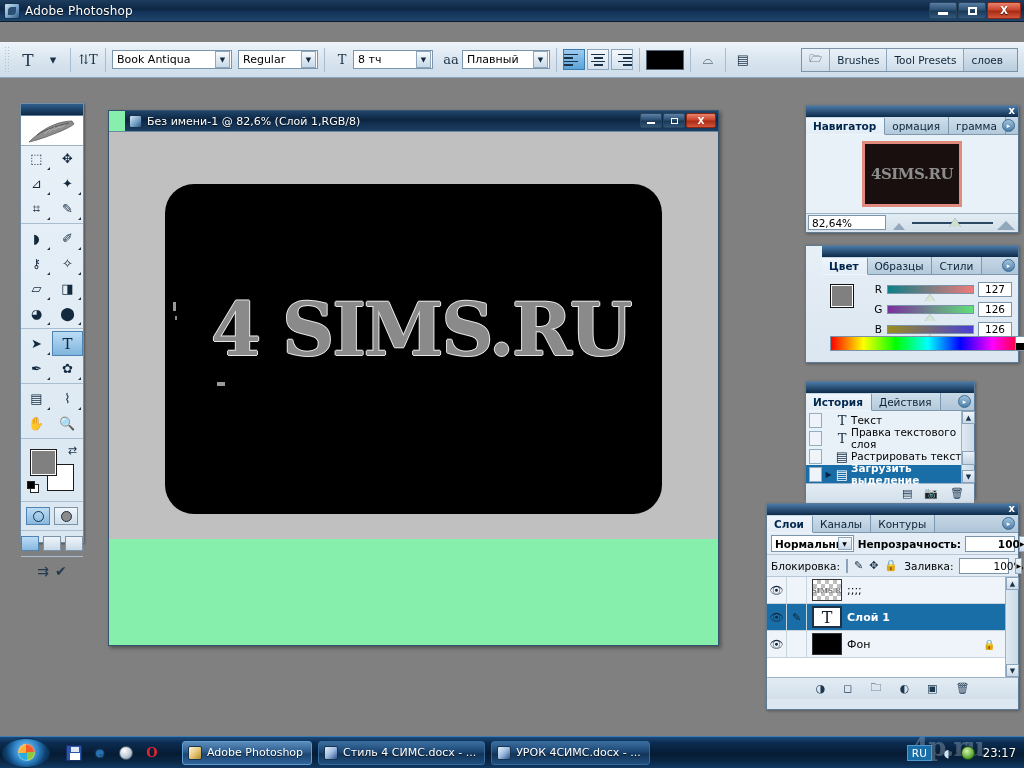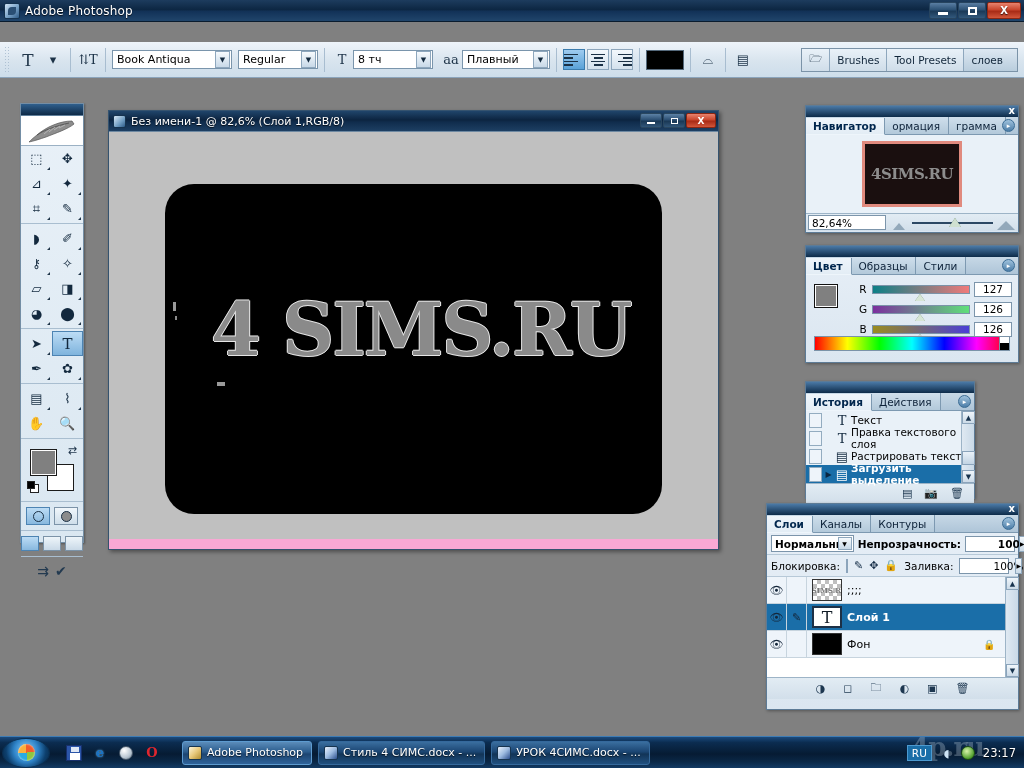--- a/index.html
+++ b/index.html
@@ -178,23 +178,24 @@
   .qm-btn.active { background:linear-gradient(180deg,#bcdcf5,#88b8de); border-color:#4d84b3;}
   .qm-btn .circ { width:11px;height:11px;border:1.5px solid #1b3146;border-radius:50%;}
   .qm-btn .circf { width:11px;height:11px;border:1.5px solid #1b3146;border-radius:50%;background:#8b8b8b;}
   .sm-btn { width:18px;height:15px;border:1px solid #7c93a8;background:linear-gradient(180deg,#eef5fa,#c9d9e7);}
   .sm-btn.active{background:linear-gradient(180deg,#bcdcf5,#88b8de);border-color:#4d84b3;}
   .tb-jump { display:flex; justify-content:center; gap:6px; padding:4px 0 0; }
   .tb-jump div { font-size:14px; color:#233a50; }
 
   
   #docwin {
-    position:absolute; left:108px; top:110px; width:611px; height:440px;
-    border:1px solid #35536f; background:#f9a8d4;
+    position:absolute; left:108px; top:110px; width:611px; height:536px;
+    border:1px solid #35536f; background:#86efac;
     box-shadow:2px 2px 4px rgba(0,0,0,.4);
+    padding-left:16px;
   }
   #doc-titlebar {
     height:20px;
     background: linear-gradient(180deg,#20456b 0%, #0c2440 45%, #102c4c 55%, #1d3f63 100%);
     display:flex; align-items:center; padding-left:4px; position:relative;
   }
   #doc-titlebar .doc-icon {
     width:13px;height:13px;margin-right:5px;
     background:linear-gradient(135deg,#d9e8f5,#6f9cc2 60%,#2c5a86);
     border:1px solid #16334f;border-radius:2px;
@@ -286,21 +287,21 @@
   .nav-tri { width:0;height:0;border-left:6px solid transparent;border-right:6px solid transparent;
     border-bottom:7px solid #92a8ba; }
   .nav-tri.big { border-left-width:9px;border-right-width:9px;border-bottom-width:9px; }
   #nav-slider { flex:1; height:14px; position:relative; display:flex;align-items:center;}
   #nav-slider .track{ width:100%;height:2px;background:#2c4864;}
   #nav-slider .knob{ position:absolute; left:46%; width:0;height:0;
     border-left:6px solid transparent;border-right:6px solid transparent;border-bottom:9px solid #cfe0d0;
     filter:drop-shadow(0 0 0.5px #4a6b4a);}
 
   
-  #panel-color { left:805px; top:245px; width:214px; height:118px; }
+  #panel-color { left:805px; top:245px; width:214px; height:118px;padding-left:16px; }
   #color-body { padding:6px 6px 4px 6px; position:relative; height:78px; }
   #col-swatches { position:absolute; left:8px; top:9px; width:36px;height:36px; }
   #col-swatches .fg { position:absolute;left:0;top:0;width:24px;height:24px;background:#808080;
      border:1px solid #111; box-shadow:0 0 0 1px #fff inset; }
   #col-swatches .bg { position:absolute;left:13px;top:13px;width:23px;height:23px;background:#fff;
      border:1px solid #111; z-index:-1;}
   .chan-row { display:flex; align-items:center; gap:4px; margin:0 0 4px 46px; height:16px;}
   .chan-row .lbl { width:10px; font-size:10.5px; text-align:center; color:#000; }
   .chan-slider { width:98px; height:9px; position:relative; border:1px solid #7b93a8;}
   .chan-slider .knob { position:absolute; bottom:-8px; width:0;height:0;

